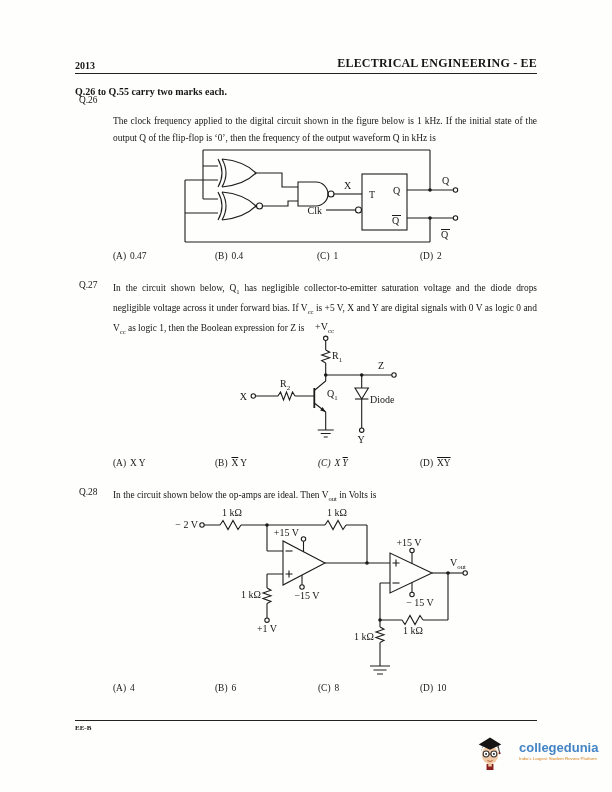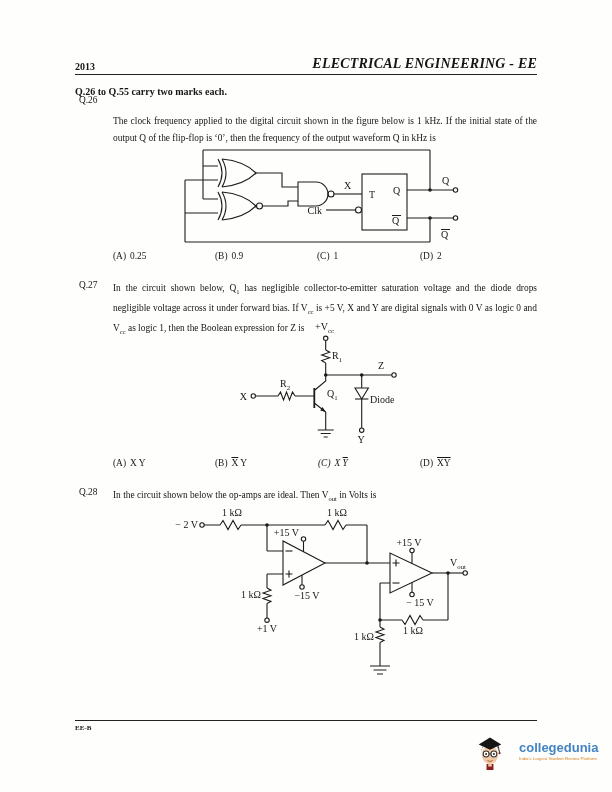--- a/index.html
+++ b/index.html
@@ -2,21 +2,21 @@
 <html><head>
 <meta charset="utf-8">
 <style>
   html,body{margin:0;padding:0;background:#888;}
   .page{position:relative;width:612px;height:792px;background:#fefefc;
         font-family:"Liberation Serif",serif;color:#161616;overflow:hidden;margin:0 auto;}
   .abs{position:absolute;}
   .hdr{top:56px;left:75px;width:462px;display:flex;justify-content:space-between;
        align-items:flex-end;border-bottom:1.3px solid #222;padding-bottom:2px;}
   .hdr-year{font-size:10px;font-weight:bold;}
-  .hdr-title{font-size:14px;font-weight:bold;letter-spacing:.2px;font-style:italic;}
+  .hdr-title{font-size:12px;font-weight:bold;letter-spacing:.2px;}
   .section-h{top:86px;left:75px;font-size:10px;font-weight:bold;}
   .qnum{font-size:9.4px;}
   .qtext{font-size:9.4px;line-height:17px;text-align:justify;}
   .opts{left:75px;width:462px;height:13px;font-size:9.4px;}
   .opt{position:absolute;white-space:nowrap;}
   .opt .lbl{margin-right:4px;}
   .ov{text-decoration:overline;}
   sub{font-size:.7em;}
   svg{display:block;}
   svg text{font-size:10px;fill:#161616;font-family:"Liberation Serif",serif;}
@@ -80,22 +80,22 @@
     <text x="174" y="43">X</text>
     <text x="199" y="52">T</text>
     <text x="223" y="48">Q</text>
     <text x="222" y="78">Q</text>
     <text x="152" y="67.5" text-anchor="end">Clk</text>
     <text x="272" y="38">Q</text>
     <text x="271" y="92">Q</text>
   </svg>
 
   <div class="abs opts" style="top:251px;">
-    <span class="opt" style="left:38px;"><span class="lbl">(A)</span><span>0.25</span></span>
-    <span class="opt" style="left:140px;"><span class="lbl">(B)</span><span>0.9</span></span>
+    <span class="opt" style="left:38px;"><span class="lbl">(A)</span><span>0.47</span></span>
+    <span class="opt" style="left:140px;"><span class="lbl">(B)</span><span>0.4</span></span>
     <span class="opt" style="left:242px;"><span class="lbl">(C)</span><span>1</span></span>
     <span class="opt" style="left:345px;"><span class="lbl">(D)</span><span>2</span></span>
   </div>
 
   <div class="abs qnum" style="top:280px;left:79px;">Q.27</div>
   <div class="abs qtext" style="top:280px;left:113px;width:424px;"><span>In the circuit shown below, Q</span><sub>1</sub><span> has negligible collector-to-emitter saturation voltage and the diode drops negligible voltage across it under forward bias. If V</span><sub>cc</sub><span> is +5 V, X and Y are digital signals with 0 V as logic 0 and V</span><sub>cc</sub><span> as logic 1, then the Boolean expression for Z is</span></div>
 
   <svg class="abs" style="top:318px;left:230px;" width="200" height="140" viewBox="0 0 200 140">
     <g class="wire">
       <circle cx="95.7" cy="20.3" r="2.2"></circle>
@@ -199,20 +199,26 @@
     <text x="145" y="96" text-anchor="middle">−15 V</text>
     <text x="99" y="95" text-anchor="end">1 kΩ</text>
     <text x="105" y="129" text-anchor="middle">+1 V</text>
     <text x="247" y="43" text-anchor="middle">+15 V</text>
     <text x="258" y="103" text-anchor="middle">− 15 V</text>
     <text x="251" y="131" text-anchor="middle">1 kΩ</text>
     <text x="212" y="137" text-anchor="end">1 kΩ</text>
     <text x="288" y="63"><tspan>V</tspan><tspan class="sub" dy="2.5">out</tspan></text>
   </svg>
 
+  <div class="abs opts" style="top:683px;">
+    <span class="opt" style="left:38px;"><span class="lbl">(A)</span><span>4</span></span>
+    <span class="opt" style="left:140px;"><span class="lbl">(B)</span><span>6</span></span>
+    <span class="opt" style="left:243px;"><span class="lbl">(C)</span><span>8</span></span>
+    <span class="opt" style="left:345px;"><span class="lbl">(D)</span><span>10</span></span>
+  </div>
 
   <div class="abs ftr-line"></div>
   <div class="abs ftr-code">EE-B</div>
 
   <div class="abs logo">
     <svg width="26" height="42" viewBox="0 0 30 44">
       <ellipse cx="15" cy="23" rx="9.5" ry="10.5" fill="#f2c9a4"></ellipse>
       <path d="M5.5,20 Q4,12 15,10 Q26,12 24.5,20 L24,14 Q15,8 6,14 Z" fill="#2a1a12"></path>
       <polygon points="2,11 15,3 28,11 15,17" fill="#151515"></polygon>
       <path d="M24,11 L26,20" stroke="#151515" stroke-width="1" fill="none"></path>

